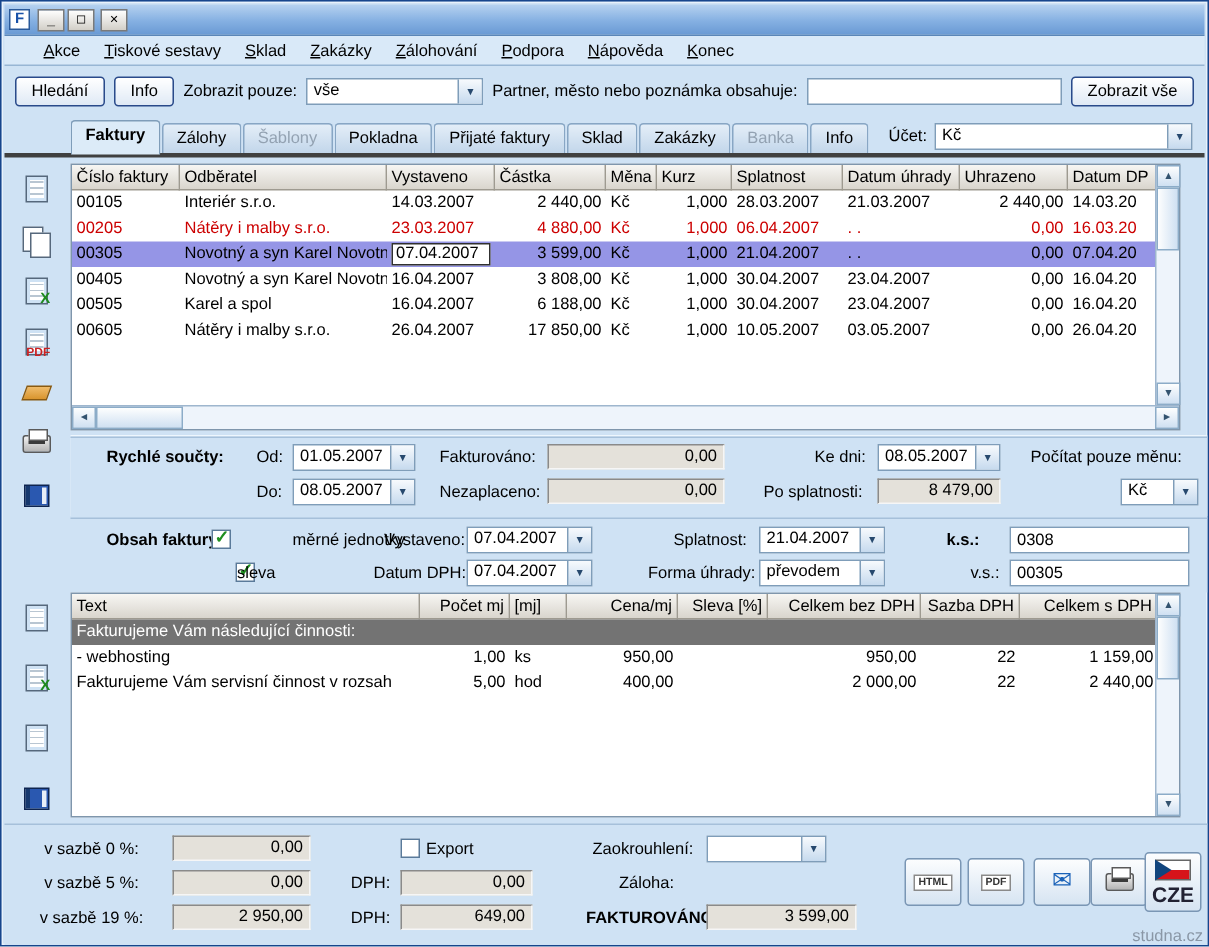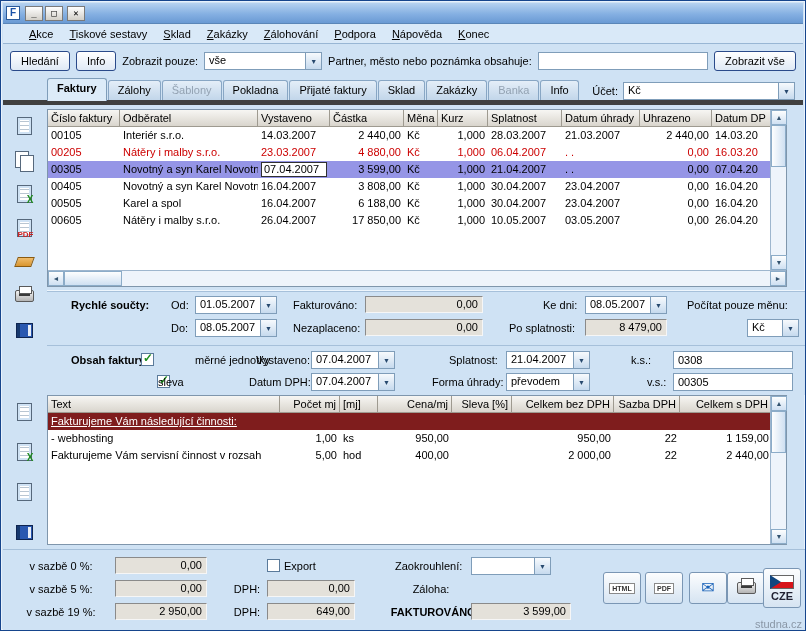--- a/index.html
+++ b/index.html
@@ -38,21 +38,21 @@
                  background:linear-gradient(#f7fafd,#c6daee); display:flex; align-items:center;
                  justify-content:center; font-size:7px; color:#27496e; cursor:default; }
   .tbox { background:#fff; border:1px solid #7f9db9; height:18px; padding:1px 4px; font-family:inherit; font-size:11px; }
   .show-only-combo { width:118px; }
   .partner-input { flex:1; }
   .valbox { background:#e4e1da; border-style:solid; border-width:1px;
             border-color:#8a8a8a #f6f6f6 #f6f6f6 #8a8a8a; text-align:right; padding:1px 4px; height:17px; }
 
   
   .tabsrow { position:absolute; left:2px; top:77px; right:2px; height:27px; display:flex;
-             align-items:flex-end; padding-left:44px; border-bottom:5px solid #404040; background:#cfe2f4; }
+             align-items:flex-end; padding-left:44px; border-bottom:3px solid #404040; background:#cfe2f4; }
   .tab { height:20px; padding:3px 9px 2px; border:1px solid #88a6c4; border-bottom:none;
          border-radius:3px 3px 0 0; background:linear-gradient(#e4eef8,#c2d6ea); margin-right:1px;
          white-space:nowrap; cursor:default; }
   .tab.active { height:23px; background:#dcebf8; font-weight:bold; margin-bottom:-1px; border-color:#7f9db9; }
   .tab.disabled { color:#93a2b2; }
   .account-group { position:absolute; right:8px; top:4px; display:flex; align-items:center; gap:5px; }
   .account-combo { width:172px; }
 
   
   .sidebar { position:absolute; left:8px; width:32px; display:flex; flex-direction:column; gap:8px; }
@@ -92,21 +92,21 @@
   .gcontent { width:724px; display:flex; flex-direction:column; background:#fff; overflow:hidden; }
   .ghead { display:flex; height:17px; flex:none; }
   .ghead .cell { background:linear-gradient(#f7f6f3,#d9d5cd); border-right:1px solid #9e9a90;
                  border-bottom:1px solid #9e9a90; font-weight:normal; }
   .grow { display:flex; height:17px; flex:none; }
   .cell { padding:1px 3px; height:100%; line-height:14px; white-space:nowrap; overflow:hidden; flex:none; }
   .num { text-align:right; }
   .gfill { flex:1; background:#fff; }
   .grow.overdue { color:#cc0000; }
   .grow.selected { background:#9595e6; }
-  .grow.selrow2 { background:#7f1d1d; color:#fff;text-decoration:underline; }
+  .grow.selrow2 { background:#737373; color:#fff; }
   .editcell span { display:block; background:#fff; color:#000; border:1px solid #303030; height:15px; line-height:13px; padding:0 2px; }
 
   
   .sb-v { width:16px; background:#eef4fb; border-left:1px solid #9eb6ce; display:flex; flex-direction:column; flex:none; }
   .sb-h { height:16px; background:#eef4fb; border-top:1px solid #9eb6ce; display:flex; flex:none; }
   .sb-btn { width:16px; height:15px; flex:none; background:linear-gradient(#fdfefe,#cfe0f2); border:1px solid #8cacc8;
             font-size:7px; color:#33536f; display:flex; align-items:center; justify-content:center; cursor:default; }
   .sb-h .sb-btn { height:100%; }
   .sb-thumb-v { height:42px; background:linear-gradient(90deg,#fdfefe,#cfe0f2); border:1px solid #8cacc8; flex:none; }
   .sb-thumb-h { width:58px; background:linear-gradient(#fdfefe,#cfe0f2); border:1px solid #8cacc8; flex:none; }
@@ -129,21 +129,21 @@
   .r { text-align:center; }
 
   .cb { width:13px; height:13px; background:#fff; border:1px solid #5a7a9a; position:relative; display:inline-block; }
   .cb.ck::after { content:"✓"; position:absolute; left:1px; top:-3px; font-size:12px; color:#1f8f1f; font-weight:bold; }
 
   .footer-btn { position:absolute; width:38px; height:32px; background:linear-gradient(#fcfdfe,#d6e4f2);
                 border:1px solid #7a96b4; border-radius:3px; display:flex; flex-direction:column;
                 align-items:center; justify-content:center; gap:1px; cursor:default; }
   .fmt-label { font-size:7px; font-weight:bold; color:#333; background:#fff; border:1px solid #8a8a8a; padding:1px 2px; }
   .flag-btn { height:40px; }
-  .flag-cap { font-size:11px; font-weight:bold; color:#223; }
+  .flag-cap { font-size:14px; font-weight:bold; color:#223; }
 
   .watermark { position:absolute; right:3px; bottom:0; color:#8a97a6; font-size:11px; }
 </style>
 </head>
 <body>
 
 <div class="window">
 
   <div class="titlebar">
     <div class="appicon">F</div>
@@ -397,21 +397,21 @@
     <div class="combo abs" style="left:459px; top:5px; width:84px;">
       <div class="cval">21.04.2007</div>
       <div class="cbtn">▼</div>
     </div>
     <div class="abs" style="left:385px; top:30px;">Forma úhrady:</div>
     <div class="combo abs" style="left:459px; top:27px; width:84px;">
       <div class="cval">převodem</div>
       <div class="cbtn">▼</div>
     </div>
 
-    <div class="abs" style="left:584px; top:8px;">k.s.:</div>
+    <div class="abs" style="left:584px; top:8px;font-weight:bold;">k.s.:</div>
     <input class="tbox abs" style="left: 626px; top: 5px; width: 120px;" value="0308">
     <div class="abs" style="left:600px; top:30px;">v.s.:</div>
     <input class="tbox abs" style="left: 626px; top: 27px; width: 120px;" value="00305">
   </div>
 
   <div class="sidebar items">
     <div class="tool">
         <span class="ic-page"></span>
       </div>
     <div class="tool">

